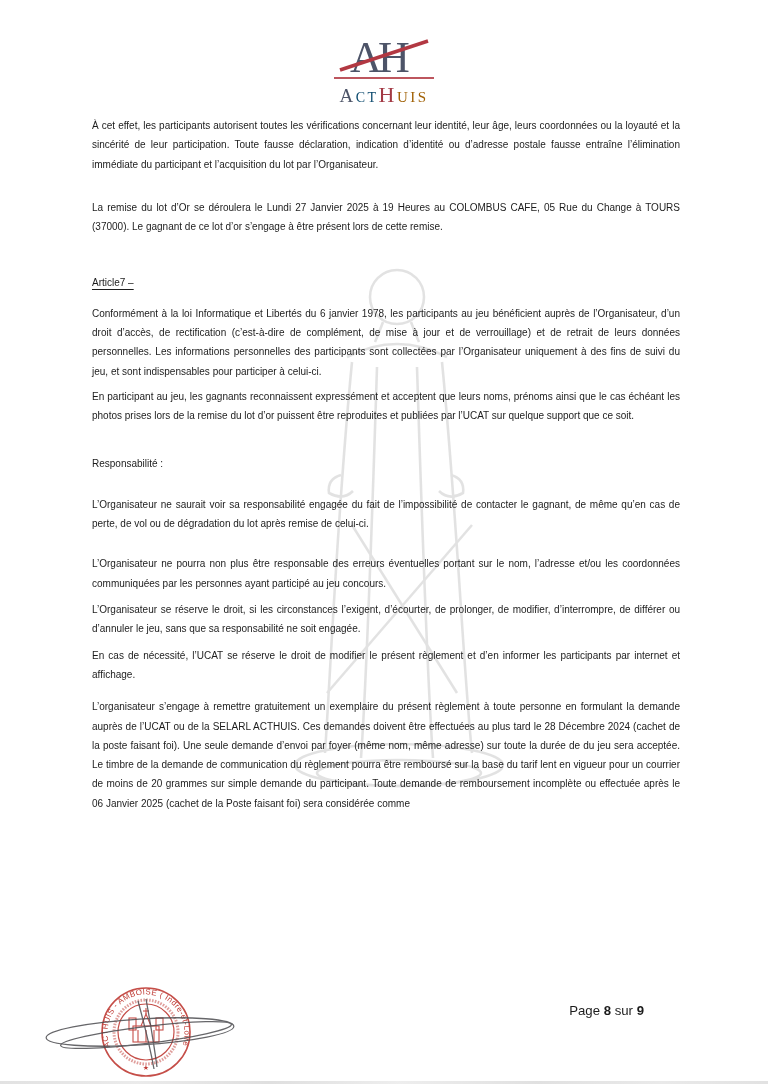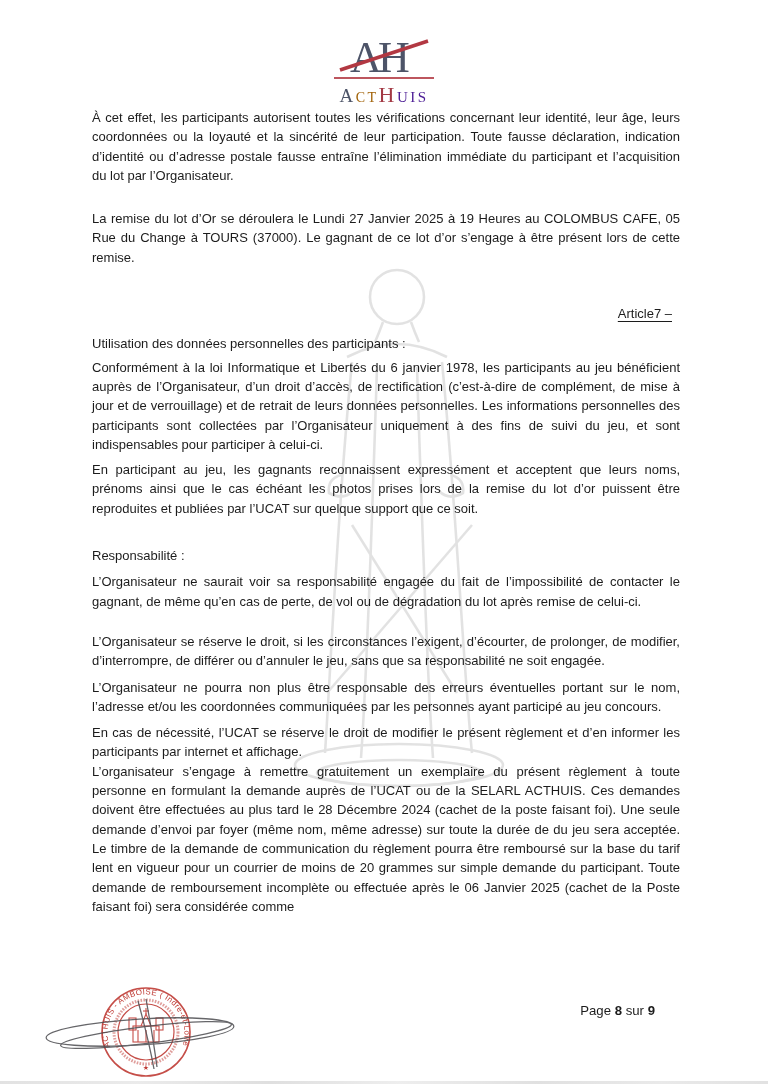--- a/index.html
+++ b/index.html
@@ -25,42 +25,42 @@
     width: 100px; height: 2px;
     background: #b23842; opacity: .85;
     margin: 1px 0 3px 0;
   }
   .logo-wordmark {
     display: flex; align-items: baseline;
     letter-spacing: 2.5px;
     font-family: "Liberation Serif", serif;
   }
   .wm-big-gray  { font-size: 19px; color: #4d5468; }
-  .wm-small-gray{ font-size: 14px; color: #a16207; }
+  .wm-small-gray{ font-size: 14px; color: #0c4a6e; }
   .wm-big-red   { font-size: 22px; color: #a33a45; }
-  .wm-small-red { font-size: 15px; color: #4c1d95; }
+  .wm-small-red { font-size: 15px; color: #a16207; }
   
   .doc {
     position: absolute;
-    left: 92px; top: 108px;
+    left: 92px; top: 116px;
     width: 588px;
-    font-size: 13px;
+    font-size: 10px;
     line-height: 19.3px;
   }
   .para { margin: 0; text-align: justify; }
   .heading {
-    margin: 8px; text-align: right;
+    margin: 0; text-align: left;
     text-decoration: underline;
     text-underline-offset: 3px;
   }
   .subheading { margin: 0; text-align: left; }
   
   .footer {
     position: absolute;
-    top: 1003px; right: 113px;
+    top: 1003px; right: 124px;
     font-size: 13.2px;
   }
   .footer b { font-weight: bold; }
   
   .watermark {
     position: absolute; left: 255px; top: 225px;
     pointer-events: none;
   }
   .stamp {
     position: absolute; left: 86px; top: 984px;
@@ -120,36 +120,35 @@
   </div>
 </div>
 
 <div class="doc">
   <p class="para" style="margin-bottom:24px">À cet effet, les participants autorisent toutes les vérifications concernant leur identité, leur âge, leurs coordonnées ou la loyauté et la sincérité de leur participation. Toute fausse déclaration, indication d’identité ou d’adresse postale fausse entraîne l’élimination immédiate du participant et l’acquisition du lot par l’Organisateur.</p>
 
   <p class="para" style="margin-bottom:37px">La remise du lot d’Or se déroulera le Lundi 27 Janvier 2025 à 19 Heures au COLOMBUS CAFE, 05 Rue du Change à TOURS (37000). Le gagnant de ce lot d’or s’engage à être présent lors de cette remise.</p>
 
   <p class="heading" style="margin-bottom:11px">Article7 –</p>
 
-  <p class="subheading" style="margin-bottom:4px">Utilisation des données personnelles des participants :</p>
 
   <p class="para" style="margin-bottom:6px">Conformément à la loi Informatique et Libertés du 6 janvier 1978, les participants au jeu bénéficient auprès de l’Organisateur, d’un droit d’accès, de rectification (c’est-à-dire de complément, de mise à jour et de verrouillage) et de retrait de leurs données personnelles. Les informations personnelles des participants sont collectées par l’Organisateur uniquement à des fins de suivi du jeu, et sont indispensables pour participer à celui-ci.</p>
 
   <p class="para" style="margin-bottom:28px">En participant au jeu, les gagnants reconnaissent expressément et acceptent que leurs noms, prénoms ainsi que le cas échéant les photos prises lors de la remise du lot d’or puissent être reproduites et publiées par l’UCAT sur quelque support que ce soit.</p>
 
 
-  <p class="subheading" style="margin-bottom:7px">Responsabilité :</p>
+  <p class="subheading" style="margin-bottom:22px">Responsabilité :</p>
 
   <p class="para" style="margin-bottom:21px">L’Organisateur ne saurait voir sa responsabilité engagée du fait de l’impossibilité de contacter le gagnant, de même qu’en cas de perte, de vol ou de dégradation du lot après remise de celui-ci.</p>
 
+  <p class="para" style="margin-bottom:7px">L’Organisateur ne pourra non plus être responsable des erreurs éventuelles portant sur le nom, l’adresse et/ou les coordonnées communiquées par les personnes ayant participé au jeu concours.</p>
+
   <p class="para" style="margin-bottom:7px">L’Organisateur se réserve le droit, si les circonstances l’exigent, d’écourter, de prolonger, de modifier, d’interrompre, de différer ou d’annuler le jeu, sans que sa responsabilité ne soit engagée.</p>
 
-  <p class="para" style="margin-bottom:7px">L’Organisateur ne pourra non plus être responsable des erreurs éventuelles portant sur le nom, l’adresse et/ou les coordonnées communiquées par les personnes ayant participé au jeu concours.</p>
-
-  <p class="para" style="">En cas de nécessité, l’UCAT se réserve le droit de modifier le présent règlement et d’en informer les participants par internet et affichage.</p>
+  <p class="para" style="margin-bottom:13px">En cas de nécessité, l’UCAT se réserve le droit de modifier le présent règlement et d’en informer les participants par internet et affichage.</p>
 
   <p class="para" style="margin-bottom:0">L’organisateur s’engage à remettre gratuitement un exemplaire du présent règlement à toute personne en formulant la demande auprès de l’UCAT ou de la SELARL ACTHUIS. Ces demandes doivent être effectuées au plus tard le 28 Décembre 2024 (cachet de la poste faisant foi). Une seule demande d’envoi par foyer (même nom, même adresse) sur toute la durée de du jeu sera acceptée.  Le timbre de la demande de communication du règlement pourra être remboursé sur la base du tarif lent en vigueur pour un courrier de moins de 20 grammes sur simple demande du participant. Toute demande de remboursement incomplète ou effectuée après le 06 Janvier 2025  (cachet de la Poste faisant foi) sera considérée comme</p>
 </div>
 
 <div class="footer">
   <span>Page </span><b>8</b><span> sur </span><b>9</b>
 </div>
 
 <div class="stamp">
   <svg width="120" height="103" viewBox="0 0 120 103">

